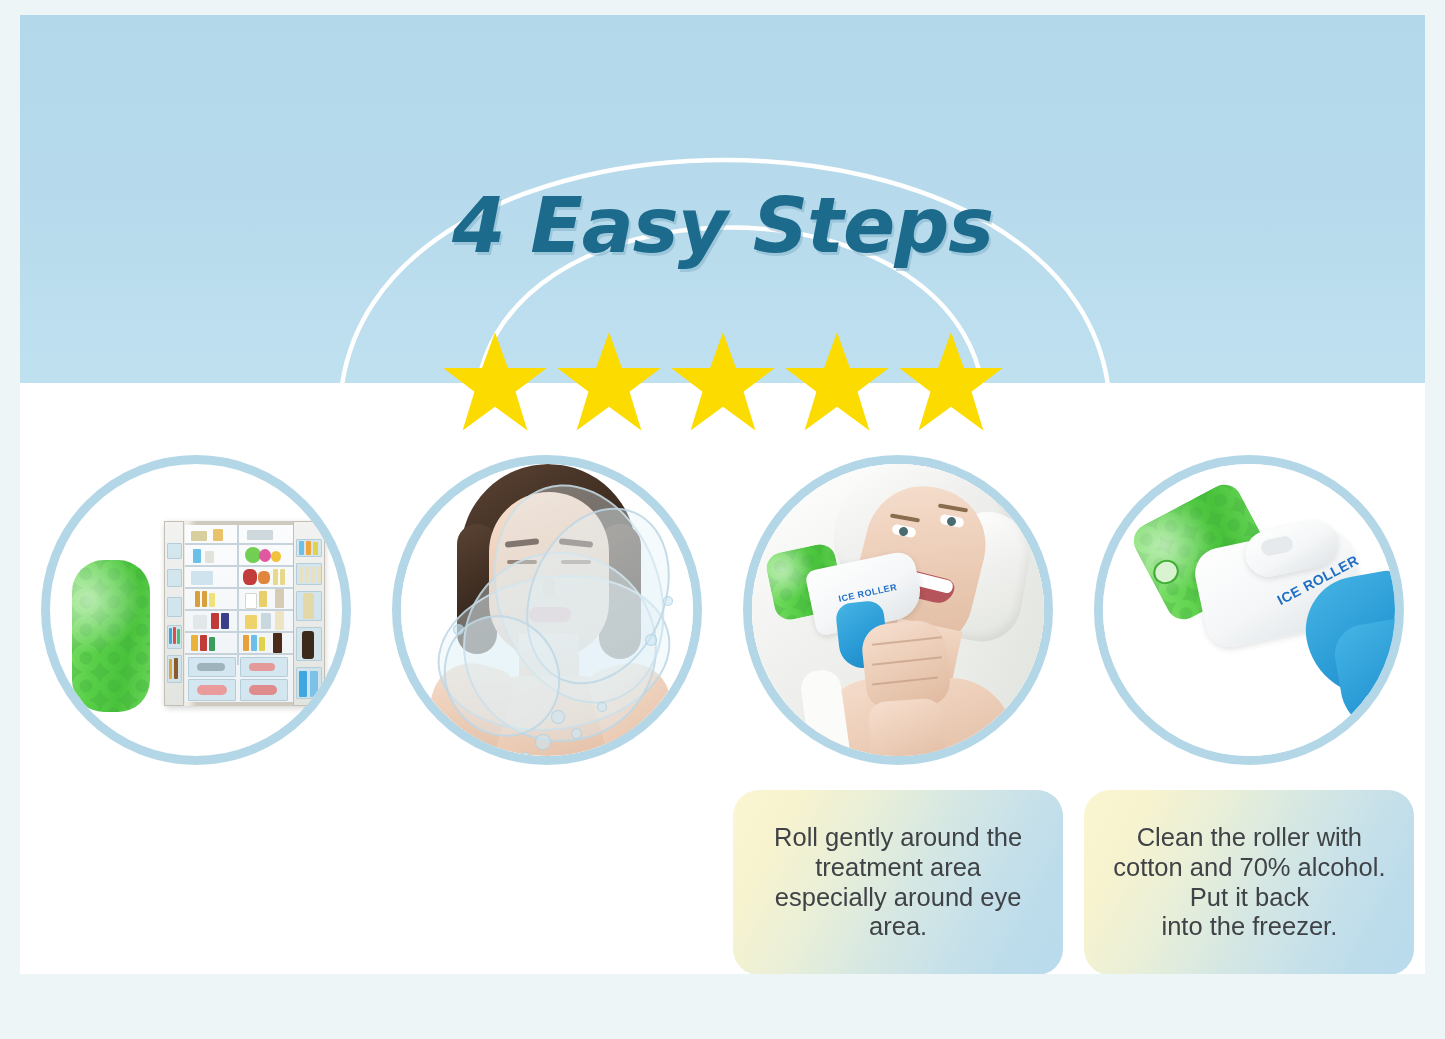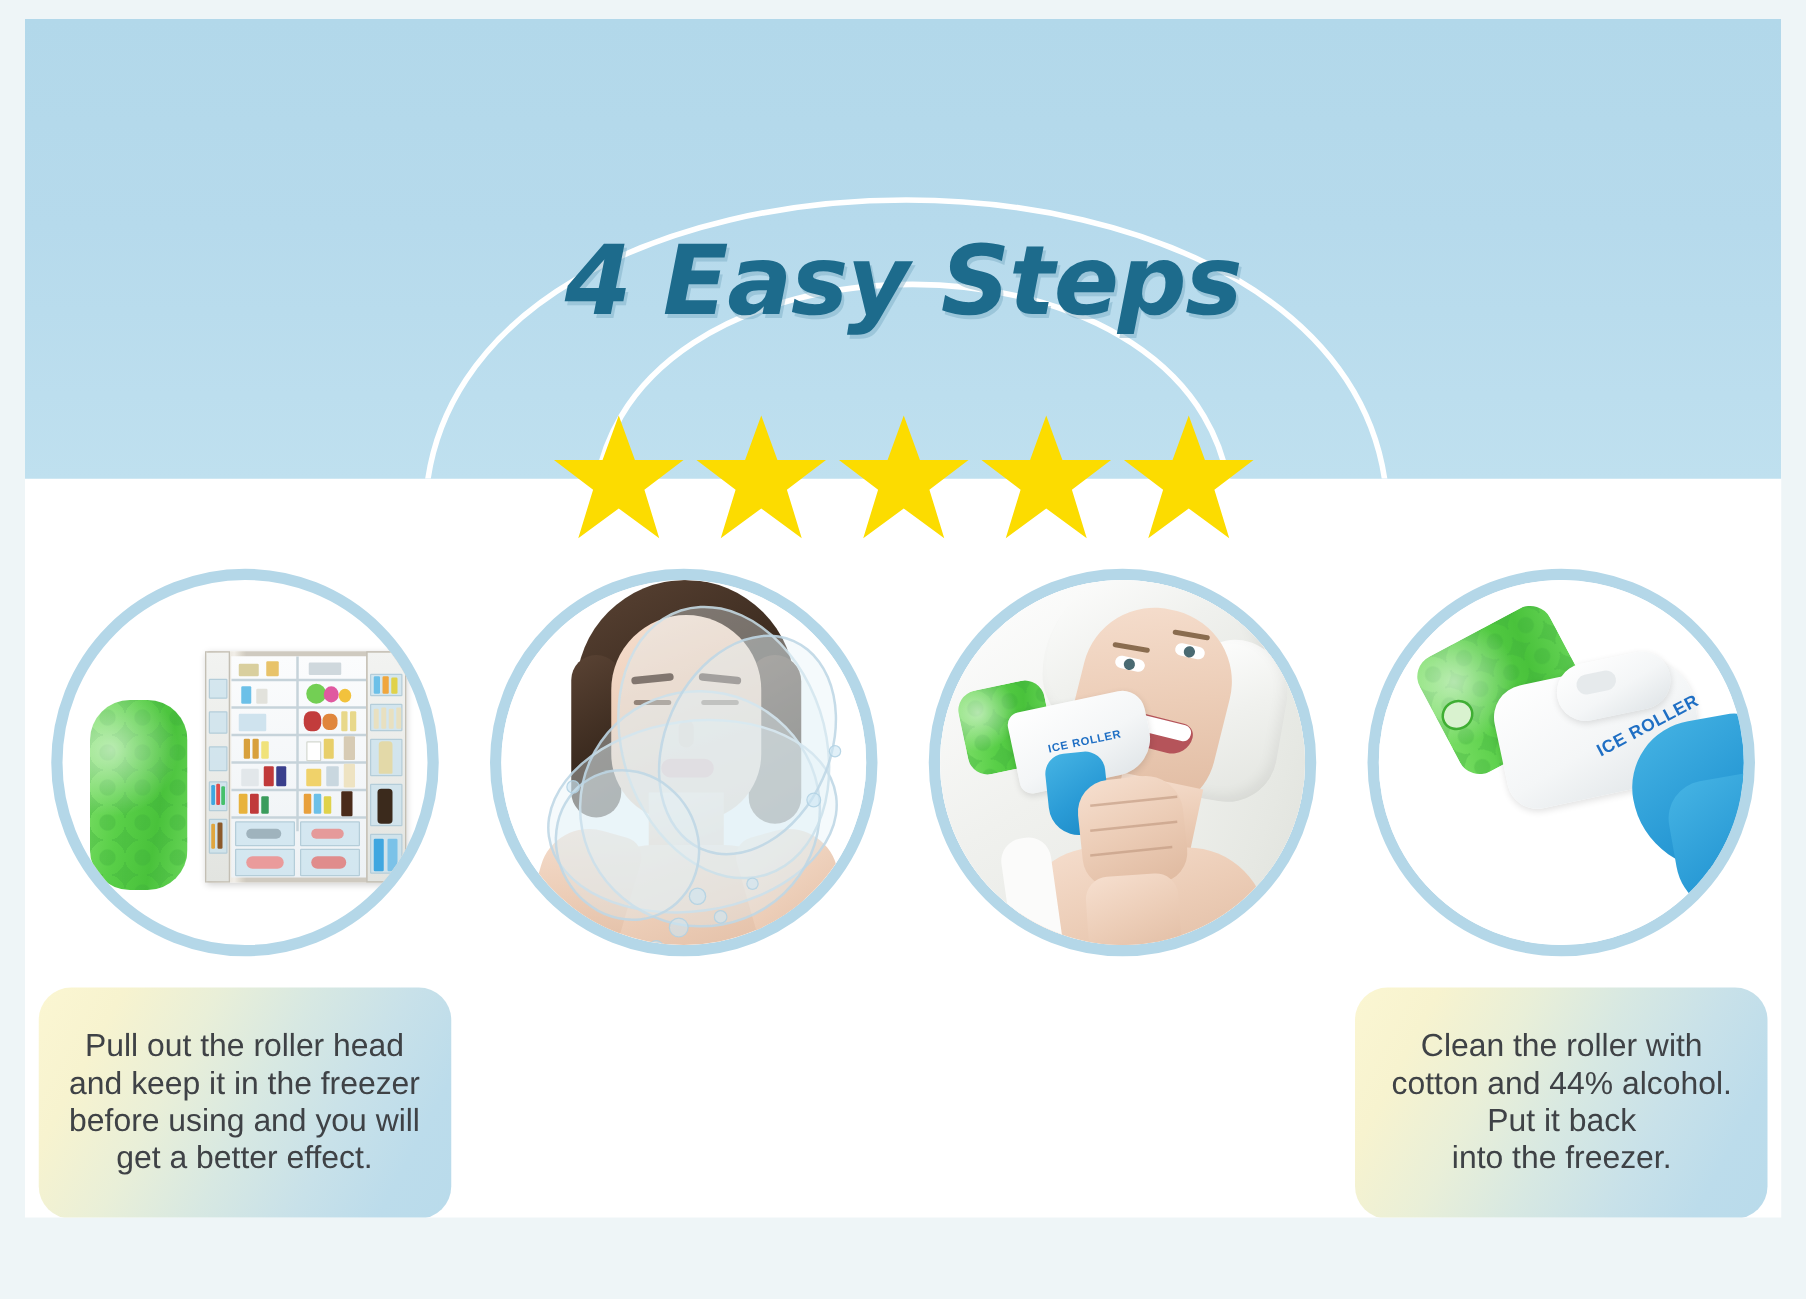--- a/index.html
+++ b/index.html
@@ -385,26 +385,20 @@
               <div class="itm" style="left:140px; top:45px; width:4px; height:17px; background:#e8e0c0;"></div>
               <div class="itm" style="left:146px; top:46px; width:4px; height:16px; background:#e8e0c0;"></div>
               <div class="itm" style="left:152px; top:45px; width:4px; height:17px; background:#e8e0c0;"></div>
               <div class="itm" style="left:138px; top:72px; width:11px; height:26px; border-radius:3px 3px 1px 1px; background:#e3d9a8;"></div>
               <div class="itm" style="left:137px; top:110px; width:12px; height:28px; border-radius:3px; background:#3b2a1c;"></div>
               <div class="itm" style="left:134px; top:150px; width:8px; height:26px; background:#3fa7e0;"></div>
               <div class="itm" style="left:145px; top:150px; width:8px; height:26px; background:#7bc2e8;"></div>
             </div>
           </div>
         </div>
-        <div class="caption">
-          <div class="caption-text">Pull out the roller head
-and keep it in the freezer
-before using and you will
-get a better effect.</div>
-        </div>
       </div>
 
       <div class="step">
         <div class="circle">
           <div class="scene">
             <div class="face-bg"></div>
 
             <div class="hair" style="left:60px; top:0px; width:175px; height:150px; border-radius:88px 88px 40px 40px;"></div>
             <div class="hair" style="left:56px; top:60px; width:40px; height:130px; border-radius:22px;"></div>
             <div class="hair" style="left:198px; top:60px; width:42px; height:135px; border-radius:22px;"></div>
@@ -477,20 +471,26 @@
             <div class="handle-grip" style="left:86px; top:138px; width:48px; height:66px; border-radius:16px 16px 24px 24px; transform:rotate(-6deg);"></div>
             <div class="brand" style="left:86px; top:124px; font-size:9px; transform:rotate(-12deg);">ICE ROLLER</div>
 
             <div class="skin" style="left:112px; top:158px; width:84px; height:86px; border-radius:26px 30px 24px 24px; transform:rotate(-6deg);"></div>
             <div style="position:absolute; left:120px; top:176px; width:70px; height:2px; background:rgba(190,150,125,0.6); transform:rotate(-6deg);"></div>
             <div style="position:absolute; left:120px; top:196px; width:70px; height:2px; background:rgba(190,150,125,0.6); transform:rotate(-6deg);"></div>
             <div style="position:absolute; left:120px; top:216px; width:66px; height:2px; background:rgba(190,150,125,0.6); transform:rotate(-6deg);"></div>
             <div class="skin" style="left:118px; top:236px; width:74px; height:74px; border-radius:18px; transform:rotate(-4deg);"></div>
           </div>
         </div>
+        <div class="caption">
+          <div class="caption-text">Roll gently around the
+treatment area
+especially around eye
+area.</div>
+        </div>
       </div>
 
       <div class="step">
         <div class="circle">
           <div class="scene">
             <div class="face-bg"></div>
 
             <div class="roller-head" style="left:42px; top:36px; width:118px; height:104px; border-radius:18px; transform:rotate(-28deg);"></div>
             <div style="position:absolute; left:50px; top:96px; width:22px; height:20px; border-radius:50%; background:#d9f2cf; border:2px solid #3fae33; transform:rotate(-28deg);"></div>
 
@@ -499,21 +499,21 @@
             <div style="position:absolute; left:158px; top:74px; width:32px; height:16px; border-radius:10px; background:#e6eaec; transform:rotate(-12deg);"></div>
 
             <div class="handle-grip" style="left:204px; top:112px; width:108px; height:122px; border-radius:54px 20px 20px 68px; transform:rotate(-10deg);"></div>
             <div class="handle-grip" style="left:236px; top:158px; width:86px; height:110px; border-radius:30px 20px 20px 46px; transform:rotate(-10deg);"></div>
 
             <div class="brand" style="left:170px; top:108px; font-size:14px; transform:rotate(-28deg);">ICE ROLLER</div>
           </div>
         </div>
         <div class="caption">
           <div class="caption-text">Clean the roller with
-cotton and 44% alcohol.
+cotton and 70% alcohol.
 Put it back
 into the freezer.</div>
         </div>
       </div>
 
     </div>
 
   </div>
 </div>
 

